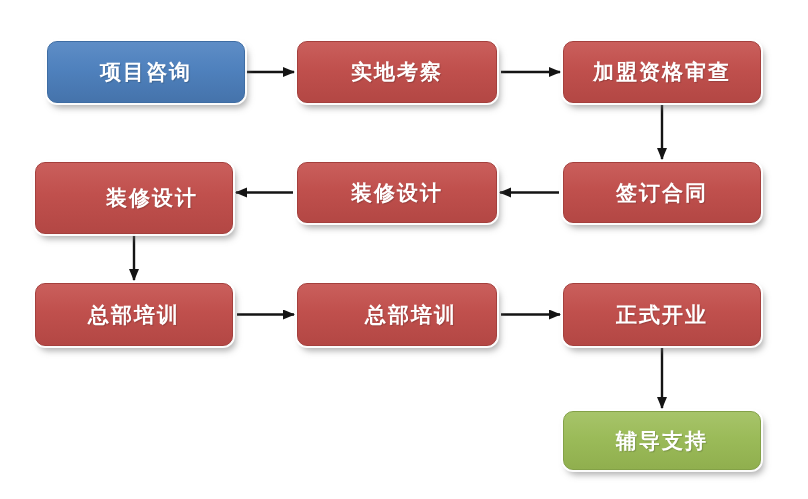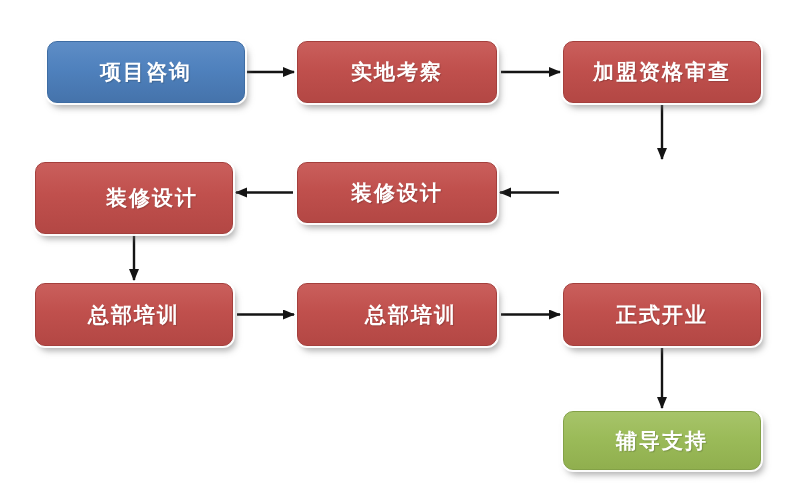--- a/index.html
+++ b/index.html
@@ -61,20 +61,23 @@
     </svg>
 <div class="flow-node" style="left: 35px; top: 41px; width: 198px; height: 62px; background: linear-gradient(rgb(94, 141, 198) 0%, rgb(79, 129, 189) 45%, rgb(69, 115, 171) 100%); border: 1px solid rgb(61, 108, 163); margin-left: 12px;">
       <span class="node-label">项目咨询</span>
     </div>
     <div class="flow-node" style="left: 297px; top: 41px; width: 200px; height: 62px; background: linear-gradient(rgb(202, 95, 92) 0%, rgb(192, 80, 77) 45%, rgb(179, 71, 68) 100%); border: 1px solid rgb(164, 63, 60);">
       <span class="node-label">实地考察</span>
     </div>
     <div class="flow-node" style="left: 563px; top: 41px; width: 198px; height: 62px; background: linear-gradient(rgb(202, 95, 92) 0%, rgb(192, 80, 77) 45%, rgb(179, 71, 68) 100%); border: 1px solid rgb(164, 63, 60); text-align: center;">
       <span class="node-label">加盟资格审查</span>
     </div>
+    <div class="flow-node" style="left: 563px; top: 162px; width: 198px; height: 61px; background: linear-gradient(rgb(202, 95, 92) 0%, rgb(192, 80, 77) 45%, rgb(179, 71, 68) 100%); border: 1px solid rgb(164, 63, 60);">
+      <span class="node-label">签订合同</span>
+    </div>
     <div class="flow-node" style="left: 297px; top: 162px; width: 200px; height: 61px; background: linear-gradient(rgb(202, 95, 92) 0%, rgb(192, 80, 77) 45%, rgb(179, 71, 68) 100%); border: 1px solid rgb(164, 63, 60);">
       <span class="node-label">装修设计</span>
     </div>
     <div class="flow-node" style="left: 35px; top: 162px; width: 198px; height: 72px; background: linear-gradient(rgb(202, 95, 92) 0%, rgb(192, 80, 77) 45%, rgb(179, 71, 68) 100%); border: 1px solid rgb(164, 63, 60); padding-left: 36px;">
       <span class="node-label">装修设计</span>
     </div>
     <div class="flow-node" style="left: 35px; top: 283px; width: 198px; height: 63px; background: linear-gradient(rgb(202, 95, 92) 0%, rgb(192, 80, 77) 45%, rgb(179, 71, 68) 100%); border: 1px solid rgb(164, 63, 60);">
       <span class="node-label">总部培训</span>
     </div>
     <div class="flow-node" style="left: 297px; top: 283px; width: 200px; height: 63px; background: linear-gradient(rgb(202, 95, 92) 0%, rgb(192, 80, 77) 45%, rgb(179, 71, 68) 100%); border: 1px solid rgb(164, 63, 60); padding-left: 28px;">

